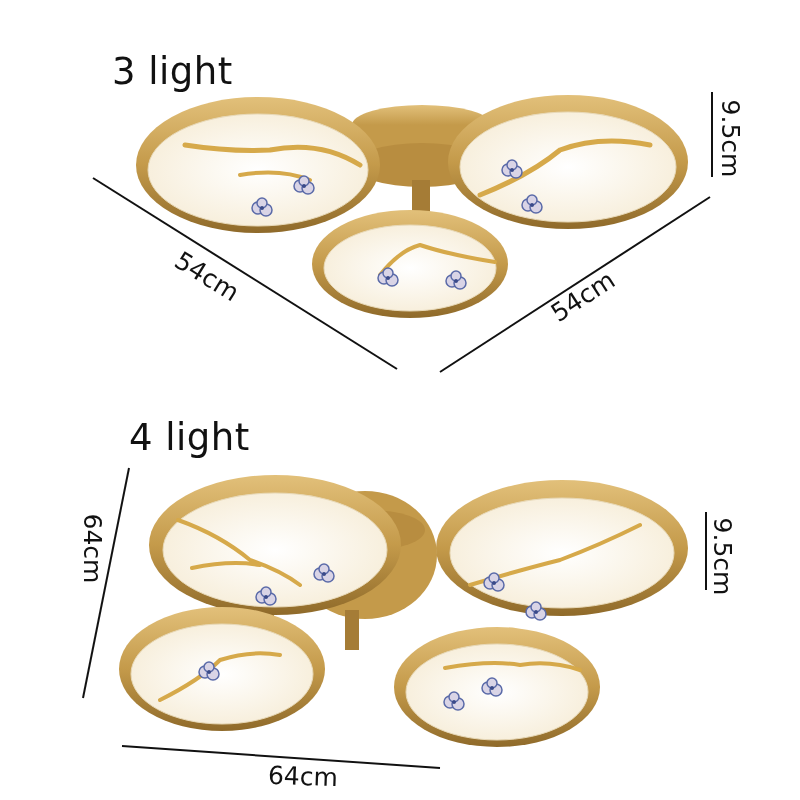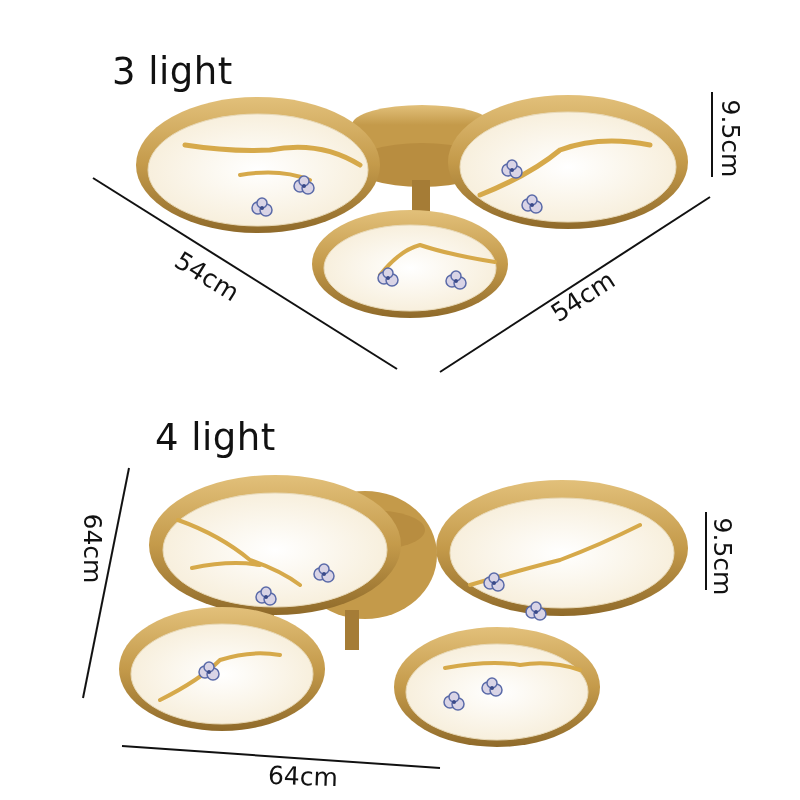--- a/index.html
+++ b/index.html
@@ -6,21 +6,21 @@
   body { width: 800px; height: 800px; position: relative; overflow: hidden;
          font-family: "DejaVu Sans", sans-serif; }
   .title { position: absolute; color: #111; font-size: 37px; font-weight: 400; letter-spacing: 0.5px; }
   .dim { position: absolute; color: #111; font-size: 25px; white-space: nowrap; transform-origin: center center; }
   svg.art { position: absolute; left: 0; top: 0; }
 </style>
 </head>
 <body>
 
 <div class="title" style="left:100px; top:50px;margin-left:12px;">3 light</div>
-<div class="title" style="left:155px; top:416px;">4 light</div>
+<div class="title" style="left:129px; top:416px;">4 light</div>
 
 <svg class="art" width="800" height="800" viewBox="0 0 800 800">
   <defs>
     <linearGradient id="gold" x1="0" y1="0" x2="0" y2="1">
       <stop offset="0" stop-color="#e2c07a"></stop>
       <stop offset="0.5" stop-color="#c49a4a"></stop>
       <stop offset="1" stop-color="#8f6a2a"></stop>
     </linearGradient>
     <radialGradient id="glow" cx="0.5" cy="0.5" r="0.6">
       <stop offset="0" stop-color="#ffffff"></stop>

